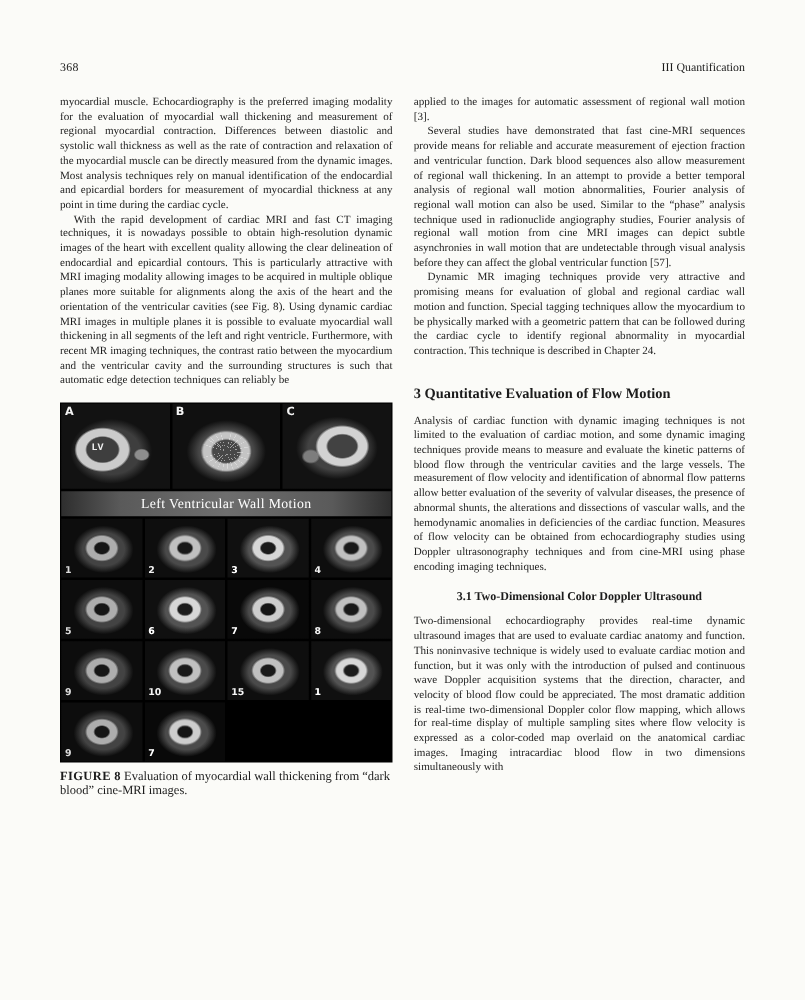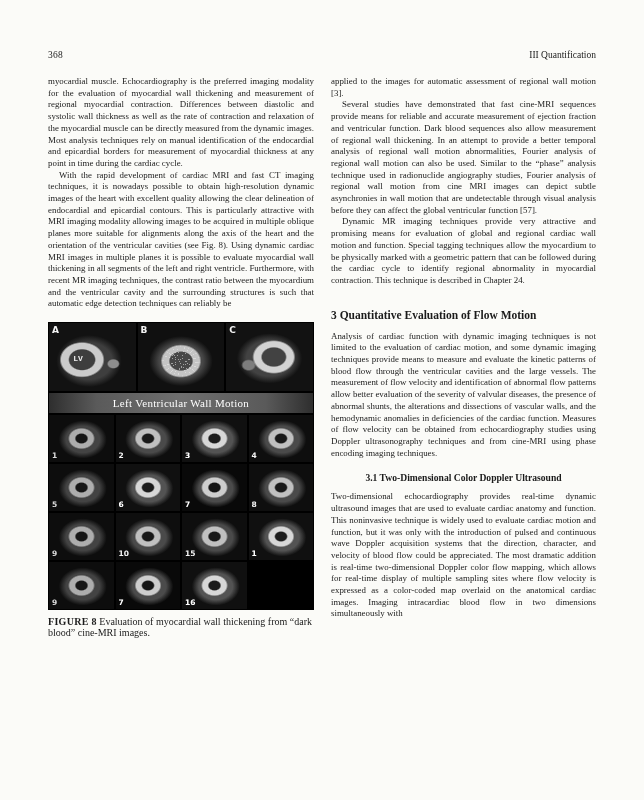--- a/index.html
+++ b/index.html
@@ -177,23 +177,20 @@
               </div>
             <div class="cell">
                 <span class="cell-num">1</span>
               </div>
             <div class="cell">
                 <span class="cell-num">9</span>
               </div>
             <div class="cell">
                 <span class="cell-num">7</span>
               </div>
-            <div class="cell">
-                <span class="cell-num">16</span>
-              </div>
           </div>
         </div>
 
         <figcaption>
           <span class="fig-label">FIGURE 8</span>
           <span>Evaluation of myocardial wall thickening from “dark blood” cine-MRI images.</span>
         </figcaption>
       </figure>
     </div>
 

